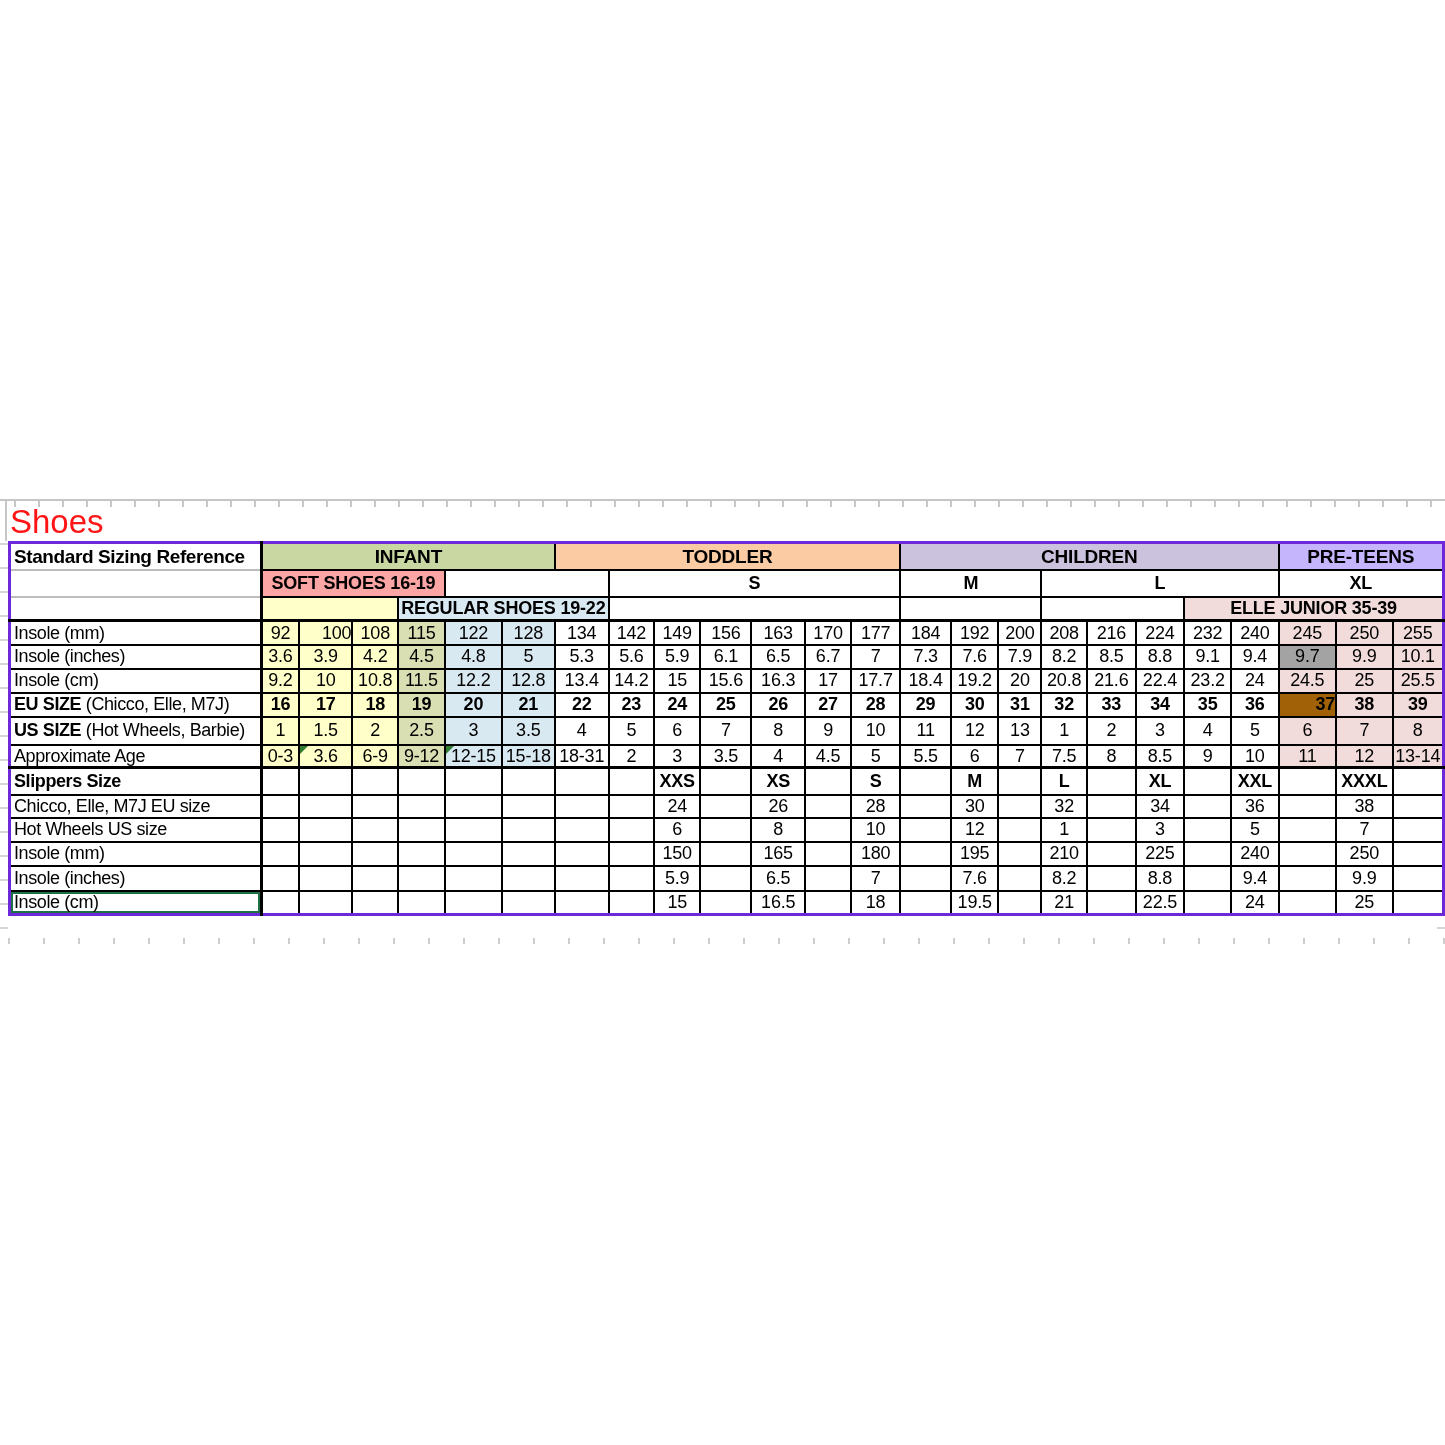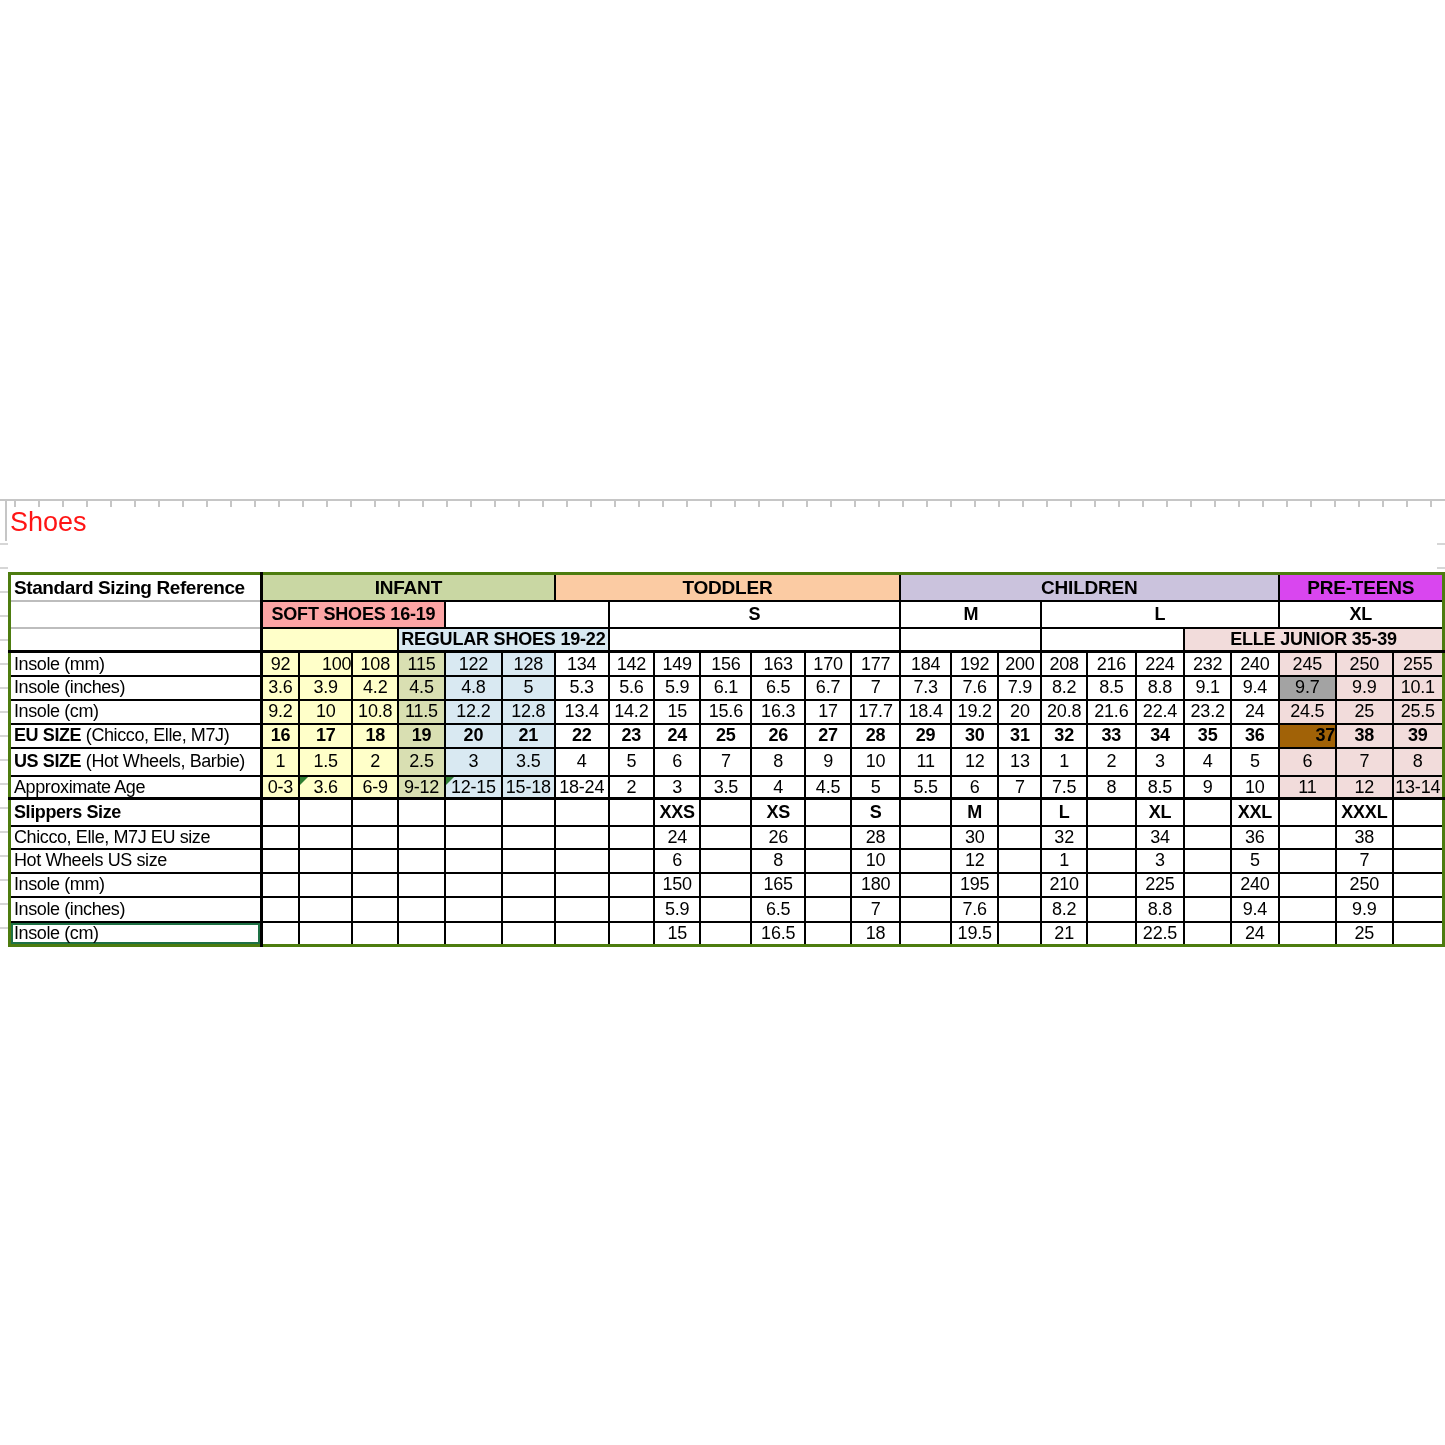--- a/index.html
+++ b/index.html
@@ -9,26 +9,26 @@
   }
   
   .grid-hline{position:absolute;background:#c6c6c6;}
   .grid-ticks-h{position:absolute;background:repeating-linear-gradient(90deg,#c6c6c6 0 2px,transparent 2px 24px);}
   .grid-ticks-b{position:absolute;background:repeating-linear-gradient(90deg,#cdcdcd 0 2px,transparent 2px 35px);}
   .grid-rows{position:absolute;background:repeating-linear-gradient(180deg,#d6d6d6 0 2px,transparent 2px 24px);}
   .grid-vstub{position:absolute;background:#c6c6c6;}
 
   #sheet-title{
     position:absolute;left:10px;top:504px;height:36px;line-height:36px;
-    font-size:27px;color:var(--c-title_red,#f00);text-align:center;
+    font-size:33px;color:var(--c-title_red,#f00);text-align:center;
   }
   #sizing-table{
-    position:absolute;left:8px;top:572px;
+    position:absolute;left:8px;top:541px;
     border-collapse:collapse;table-layout:fixed;
-    border:3px solid #4d7c0f;background:#fff;
+    border:3px solid #6d28d9;background:#fff;
   }
   #sizing-table td{
     border:2px solid #000;
     padding:0;margin:0;
     text-align:center;vertical-align:middle;
     font-size:18px;line-height:1.02;letter-spacing:-0.2px;
     white-space:nowrap;overflow:hidden;
   }
   #sizing-table tr.hdr td{font-size:19px;}
   #sizing-table td.lab{
@@ -84,21 +84,21 @@
       <col style="width: 47px;">
       <col style="width: 57px;">
       <col style="width: 51px;">
     </colgroup>
   <tbody>
       <tr class="hdr" style="height: 27px;">
         <td class="lab b gh">Standard Sizing Reference</td>
         <td colspan="6" class="b" style="background-color: rgb(201, 215, 163);">INFANT</td>
         <td colspan="7" class="b" style="background-color: rgb(251, 203, 163);">TODDLER</td>
         <td colspan="8" class="b" style="background-color: rgb(203, 195, 221);">CHILDREN</td>
-        <td colspan="3" class="b" style="background-color: #d946ef; margin-left: 32px;">PRE-TEENS</td>
+        <td colspan="3" class="b" style="background-color: #c4b5fd; margin-left: 32px;">PRE-TEENS</td>
       </tr>
       <tr style="height: 27px;">
         <td class="lab gh"></td>
         <td colspan="4" class="b" style="background-color: #fca5a5;">SOFT SHOES 16-19</td>
         <td colspan="3"></td>
         <td colspan="6" class="b">S</td>
         <td colspan="3" class="b">M</td>
         <td colspan="5" class="b">L</td>
         <td colspan="3" class="b">XL</td>
       </tr>
@@ -247,21 +247,21 @@
         <td style="background-color: rgb(242, 220, 219);">8</td>
       </tr>
       <tr style="height: 23px;">
         <td class="lab">Approximate Age</td>
         <td style="background-color: rgb(255, 255, 201);">0-3</td>
         <td class="tri" style="background-color: rgb(255, 255, 201);">3.6</td>
         <td style="background-color: rgb(255, 255, 201);">6-9</td>
         <td style="background-color: rgb(217, 223, 178);">9-12</td>
         <td class="tri" style="background-color: rgb(217, 233, 242);">12-15</td>
         <td style="background-color: rgb(217, 233, 242);">15-18</td>
-        <td>18-24</td>
+        <td>18-31</td>
         <td>2</td>
         <td>3</td>
         <td>3.5</td>
         <td>4</td>
         <td>4.5</td>
         <td>5</td>
         <td>5.5</td>
         <td>6</td>
         <td>7</td>
         <td>7.5</td>

